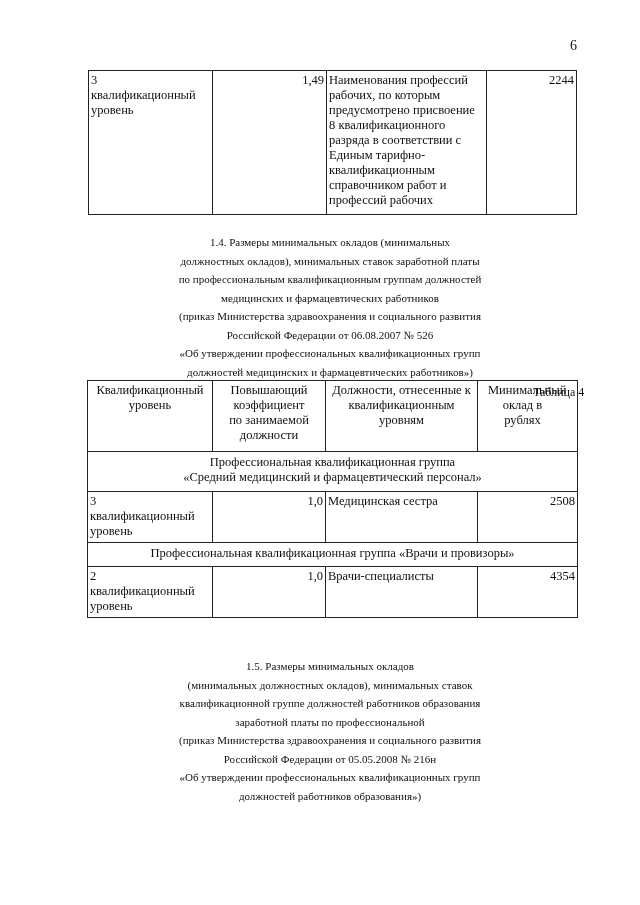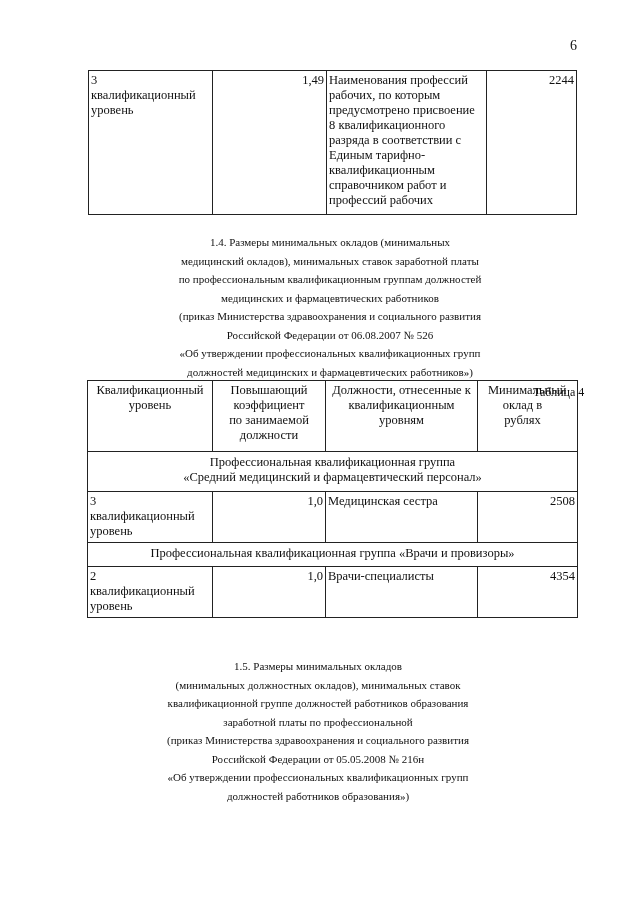--- a/index.html
+++ b/index.html
@@ -7,21 +7,21 @@
          font-family:"Liberation Serif", "DejaVu Serif", serif; color:#111; }
   .page-num { position:absolute; left:570px; top:38px; font-size:14px; }
   table { border-collapse:collapse; position:absolute; table-layout:fixed; }
   td { border:1.5px solid #222; vertical-align:top; font-size:12.5px; line-height:15px; padding:2px 2px; }
   .c { text-align:right; }
   .l { text-align:left; }
   #t1 { left:88px; top:70px; width:488px; }
   #t1 td { height:139px; }
   .heading { position:absolute; text-align:center; font-size:11px; line-height:18.5px; }
   #h1 { left:80px; top:233px; width:500px; }
-  #h2 { left:68px; top:657px; width:500px; }
+  #h2 { left:80px; top:657px; width:500px; }
   .table-caption { position:absolute; left:520px; top:385px; font-size:12px;margin-left:13px; }
   #t2 { left:87px; top:380px; width:490px; }
   #t2 .hdr td { height:66px; text-align:center; }
   #t2 .grp td { text-align:center; padding-top:3px; }
   #t2 .g1 td { height:34px; }
   #t2 .g2 td { height:18px; }
   #t2 .row td { height:46px; }
 </style>
 </head>
 <body>
@@ -42,21 +42,21 @@
 уровень</td>
     <td class="c">1,49</td>
     <td class="l">Наименования профессий рабочих, по которым предусмотрено присвоение 8 квалификационного разряда в соответствии с Единым тарифно-квалификационным справочником работ и профессий рабочих</td>
     <td class="c">2244</td>
   </tr>
 </tbody>
   </table>
 
 <div id="h1" class="heading">
   <div>1.4. Размеры минимальных окладов (минимальных</div>
-  <div>медицинский окладов), минимальных ставок заработной платы</div>
+  <div>должностных окладов), минимальных ставок заработной платы</div>
   <div>по профессиональным квалификационным группам должностей</div>
   <div>медицинских и фармацевтических работников</div>
   <div>(приказ Министерства здравоохранения и социального развития</div>
   <div>Российской Федерации от 06.08.2007 № 526</div>
   <div>«Об утверждении профессиональных квалификационных групп</div>
   <div>должностей медицинских и фармацевтических работников»)</div>
 </div>
 
 <div class="table-caption">Таблица 4</div>
 

